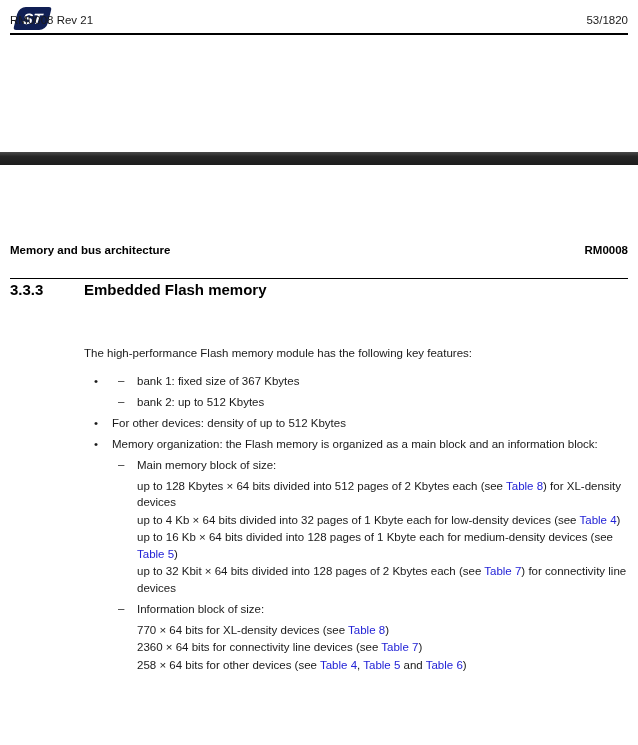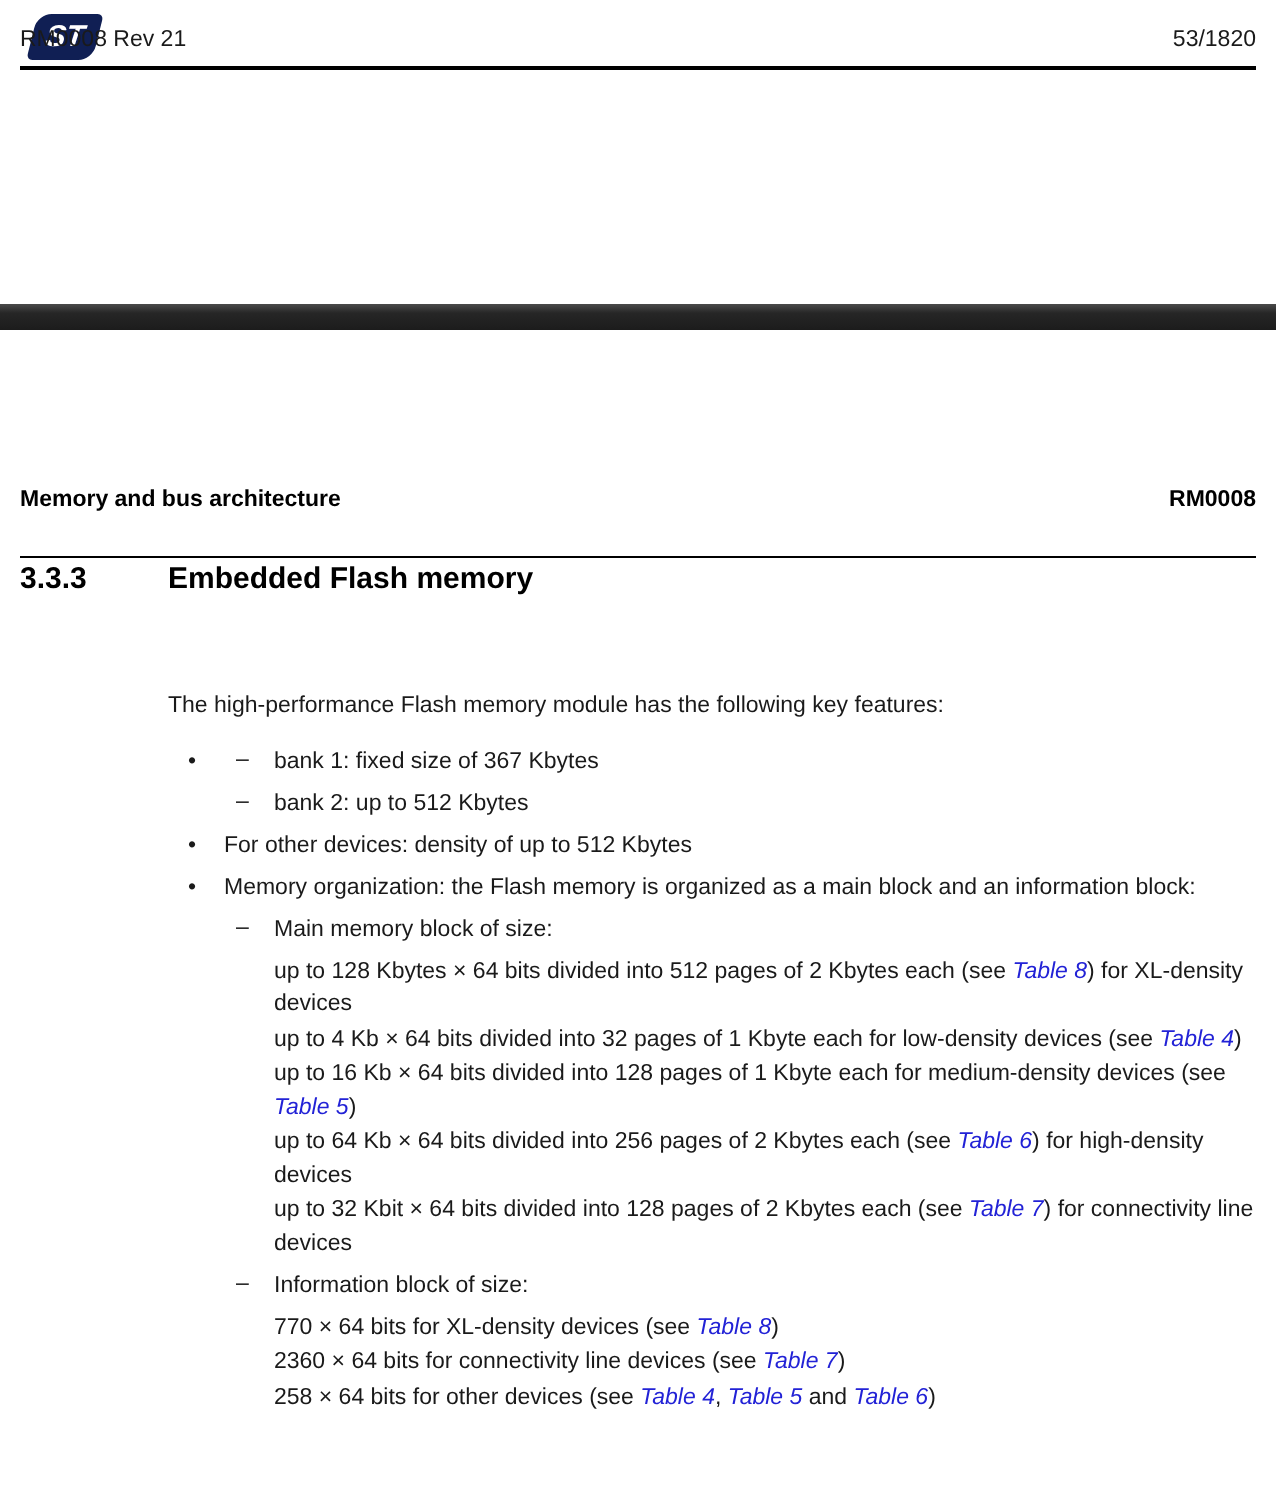--- a/index.html
+++ b/index.html
@@ -64,21 +64,21 @@
   .li.bullet { padding-left:28px; }
   .li.bullet > .marker { position:absolute; left:10px; top:0; }
   .li.dash { padding-left:53px; }
   .li.dash > .marker { position:absolute; left:34px; top:-1px; }
   .li .children { margin-top:4.5px; }
   .li.bullet .children { margin-left:-28px; }   
   .li.dash .paras { margin-top:4.5px; }
   .para { margin-bottom:1px; }
 
   a.tlink {
-    font-style:italic; text-decoration:none; cursor:pointer;
+    text-decoration:none; cursor:pointer;
   }
 </style>
 </head>
 <body>
 
 <div class="page">
 
   <div class="top-header">
     <div class="logo">
       <span class="logo-st">ST</span>
@@ -123,21 +123,20 @@
           <span class="marker">•</span>
           <div class="li-text">Memory organization: the Flash memory is organized as a main block and an information block:</div>
           <div class="children">
             <div class="li dash">
               <span class="marker">–</span>
               <div class="li-text">Main memory block of size:</div>
               <div class="paras">
                 <div class="para">up to 128 Kbytes × 64 bits divided into 512 pages of 2 Kbytes each (see <a class="tlink" style="color: rgb(34, 34, 214);">Table 8</a>) for XL-density devices</div>
                 <div class="para">up to 4 Kb × 64 bits divided into 32 pages of 1 Kbyte each for low-density devices (see <a class="tlink" style="color: rgb(34, 34, 214);">Table 4</a>)</div>
                 <div class="para">up to 16 Kb × 64 bits divided into 128 pages of 1 Kbyte each for medium-density devices (see <a class="tlink" style="color: rgb(34, 34, 214);">Table 5</a>)</div>
-                <div class="para">up to 64 Kb × 64 bits divided into 256 pages of 2 Kbytes each (see <a class="tlink" style="color: rgb(34, 34, 214);">Table 6</a>) for high-density devices</div>
                 <div class="para">up to 32 Kbit × 64 bits divided into 128 pages of 2 Kbytes each (see <a class="tlink" style="color: rgb(34, 34, 214);">Table 7</a>) for connectivity line devices</div>
               </div>
             </div>
             <div class="li dash">
               <span class="marker">–</span>
               <div class="li-text">Information block of size:</div>
               <div class="paras">
                 <div class="para">770 × 64 bits for XL-density devices (see <a class="tlink" style="color: rgb(34, 34, 214);">Table 8</a>)</div>
                 <div class="para">2360 × 64 bits for connectivity line devices (see <a class="tlink" style="color: rgb(34, 34, 214);">Table 7</a>)</div>
                 <div class="para">258 × 64 bits for other devices (see <a class="tlink" style="color: rgb(34, 34, 214);">Table 4</a>, <a class="tlink" style="color: rgb(34, 34, 214);">Table 5</a> and <a class="tlink" style="color: rgb(34, 34, 214);">Table 6</a>)</div>

